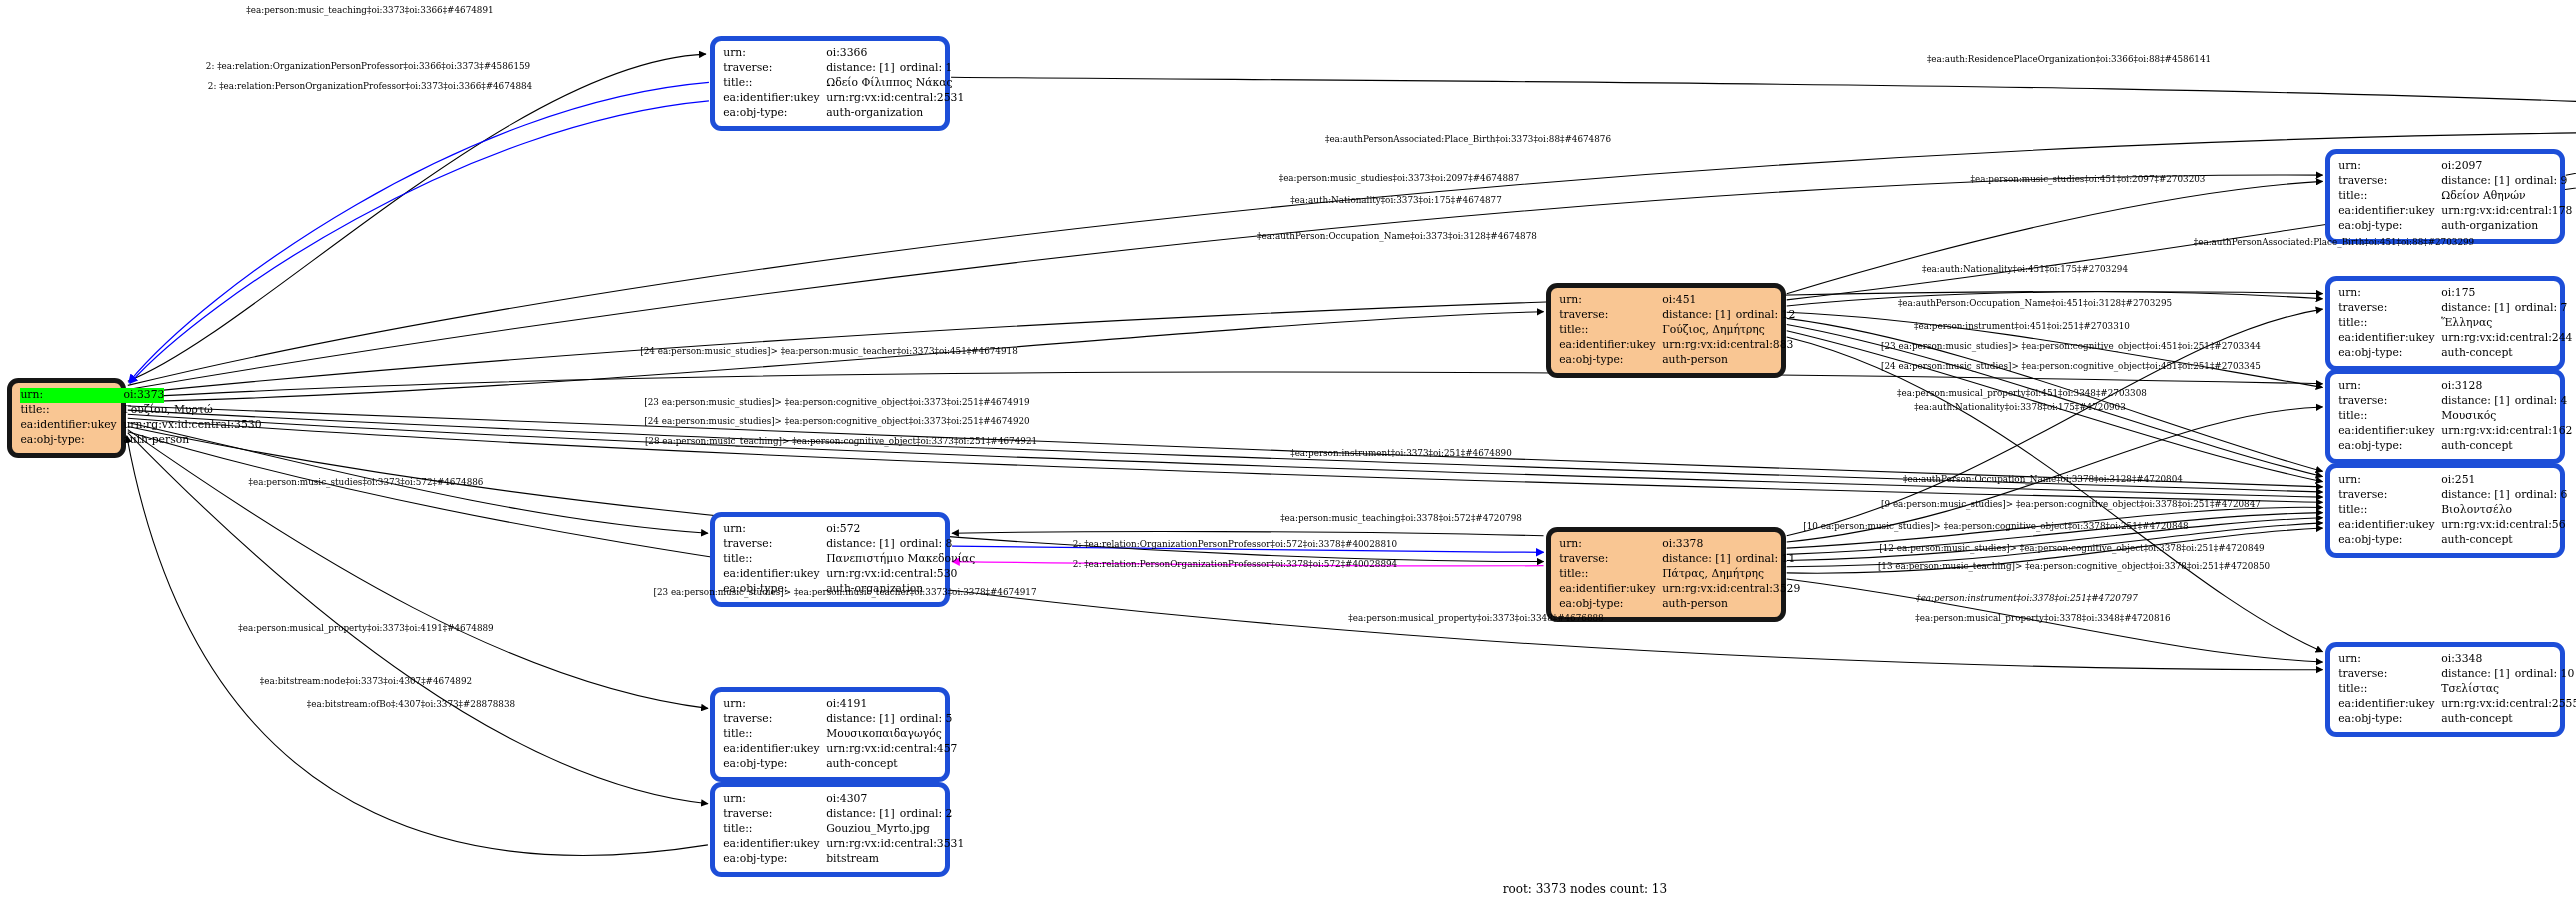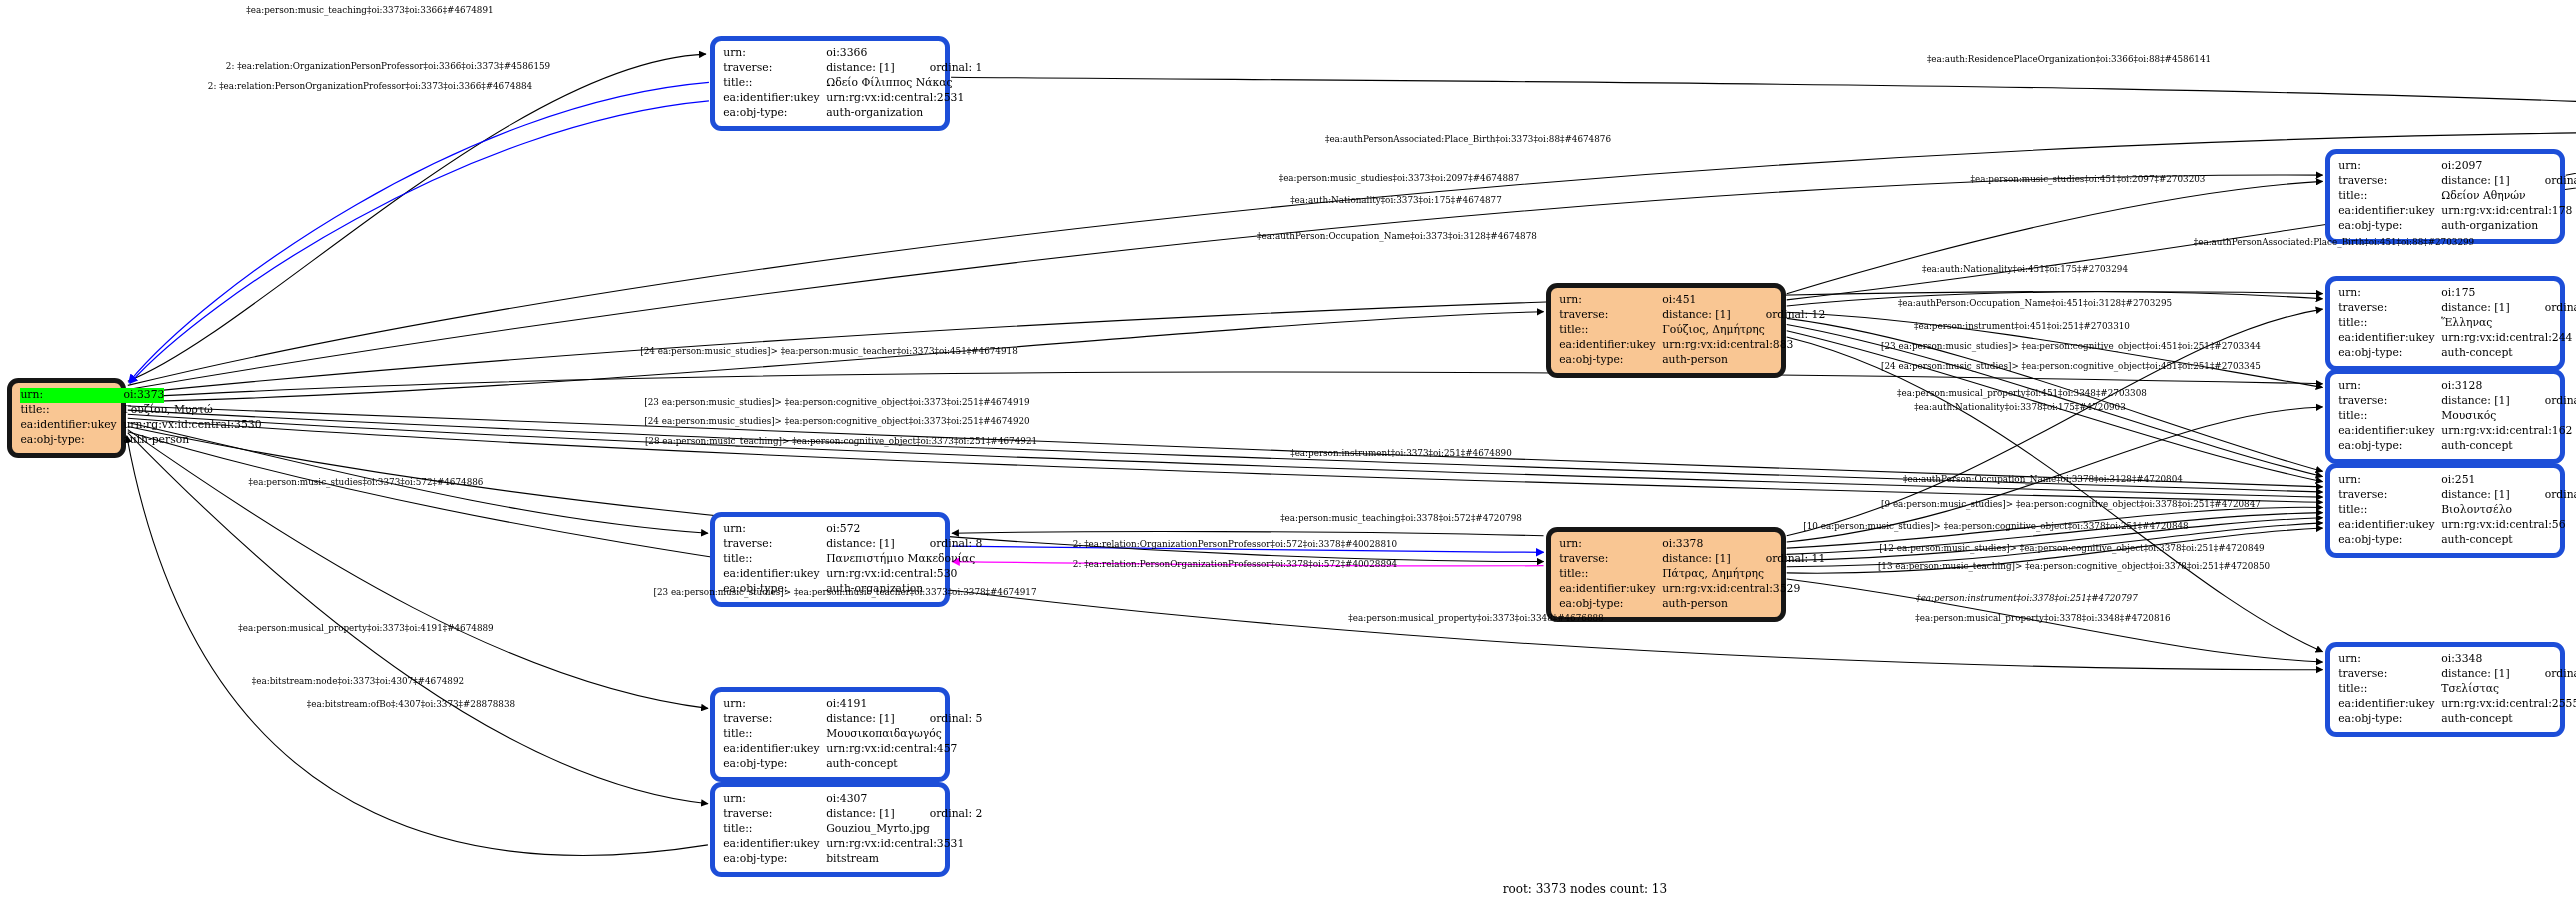--- a/index.html
+++ b/index.html
@@ -21,21 +21,21 @@
     padding:5.2px 7.2px 5.2px 8.2px;
     font-size:10.8px;
     line-height:1.38;
     color:#000000;
     white-space:nowrap;
   }
   .node.orange{background:#f9c693;border-color:#161616;}
   .node .row{display:flex;}
   .node .k{width:103px;flex:0 0 103px;}
   .node .v{flex:1 1 auto;}
-  .node .v .ord{display:inline-block;margin-left:35px;}
+  .node .v .ord{display:inline-block;margin-left:5px;}
   .node.root .row.hl .k,.node.root .row.hl .v{background:#00ff00;}
   .elabel{
     position:absolute;
     font-size:8.8px;
     color:#000000;
     white-space:nowrap;
     font-family:"DejaVu Serif","Liberation Serif",serif;
     transform:translate(-50%,-50%);
   }
   .footer{
@@ -362,21 +362,21 @@
           <span class="v">urn:rg:vx:id:central:2555</span>
         </div>
         <div class="row">
           <span class="k">ea:obj-type:</span>
           <span class="v">auth-concept</span>
         </div>
       </div>
     </div>
   <div id="label-layer">
       <div class="elabel" style="left: 370px; top: 10.3px;">‡ea:person:music_teaching‡oi:3373‡oi:3366‡#4674891</div>
-      <div class="elabel" style="left: 368px; top: 66px; margin-left: 20px;">2: ‡ea:relation:OrganizationPersonProfessor‡oi:3366‡oi:3373‡#4586159</div>
+      <div class="elabel" style="left: 368px; top: 66px;">2: ‡ea:relation:OrganizationPersonProfessor‡oi:3366‡oi:3373‡#4586159</div>
       <div class="elabel" style="left: 370px; top: 86px;">2: ‡ea:relation:PersonOrganizationProfessor‡oi:3373‡oi:3366‡#4674884</div>
       <div class="elabel" style="left: 2069px; top: 59px;">‡ea:auth:ResidencePlaceOrganization‡oi:3366‡oi:88‡#4586141</div>
       <div class="elabel" style="left: 1468px; top: 139px;">‡ea:authPersonAssociated:Place_Birth‡oi:3373‡oi:88‡#4674876</div>
       <div class="elabel" style="left: 1399px; top: 178px;">‡ea:person:music_studies‡oi:3373‡oi:2097‡#4674887</div>
       <div class="elabel" style="left: 2088px; top: 179px;">‡ea:person:music_studies‡oi:451‡oi:2097‡#2703203</div>
       <div class="elabel" style="left: 1396px; top: 200px;">‡ea:auth:Nationality‡oi:3373‡oi:175‡#4674877</div>
       <div class="elabel" style="left: 1397px; top: 236px;">‡ea:authPerson:Occupation_Name‡oi:3373‡oi:3128‡#4674878</div>
       <div class="elabel" style="left: 2334px; top: 242px;">‡ea:authPersonAssociated:Place_Birth‡oi:451‡oi:88‡#2703299</div>
       <div class="elabel" style="left: 2025px; top: 269px;">‡ea:auth:Nationality‡oi:451‡oi:175‡#2703294</div>
       <div class="elabel" style="left: 2035px; top: 303px;">‡ea:authPerson:Occupation_Name‡oi:451‡oi:3128‡#2703295</div>
@@ -397,19 +397,19 @@
       <div class="elabel" style="left: 1996px; top: 526px;">[10 ea:person:music_studies]&gt; ‡ea:person:cognitive_object‡oi:3378‡oi:251‡#4720848</div>
       <div class="elabel" style="left: 1235px; top: 544px;">2: ‡ea:relation:OrganizationPersonProfessor‡oi:572‡oi:3378‡#40028810</div>
       <div class="elabel" style="left: 2072px; top: 548px;">[12 ea:person:music_studies]&gt; ‡ea:person:cognitive_object‡oi:3378‡oi:251‡#4720849</div>
       <div class="elabel" style="left: 1235px; top: 564px;">2: ‡ea:relation:PersonOrganizationProfessor‡oi:3378‡oi:572‡#40028894</div>
       <div class="elabel" style="left: 2074px; top: 566px; text-align: right;">[13 ea:person:music_teaching]&gt; ‡ea:person:cognitive_object‡oi:3378‡oi:251‡#4720850</div>
       <div class="elabel" style="left: 845px; top: 592px;">[23 ea:person:music_studies]&gt; ‡ea:person:music_teacher‡oi:3373‡oi:3378‡#4674917</div>
       <div class="elabel" style="left: 2027px; top: 598px; font-style: italic;">‡ea:person:instrument‡oi:3378‡oi:251‡#4720797</div>
       <div class="elabel" style="left: 2043px; top: 618px;">‡ea:person:musical_property‡oi:3378‡oi:3348‡#4720816</div>
       <div class="elabel" style="left: 366px; top: 628px;">‡ea:person:musical_property‡oi:3373‡oi:4191‡#4674889</div>
       <div class="elabel" style="left: 1476px; top: 618px;">‡ea:person:musical_property‡oi:3373‡oi:3348‡#4676888</div>
-      <div class="elabel" style="left: 358px; top: 681px;">‡ea:bitstream:node‡oi:3373‡oi:4307‡#4674892</div>
+      <div class="elabel" style="left: 366px; top: 681px;">‡ea:bitstream:node‡oi:3373‡oi:4307‡#4674892</div>
       <div class="elabel" style="left: 366px; top: 704px; margin-left: 45px;">‡ea:bitstream:ofBo‡:4307‡oi:3373‡#28878838</div>
     </div>
 
   <div class="footer" id="footer-el" style="left: 1585px; top: 882px;">root: 3373 nodes count: 13</div>
 </div>
 
 
 </body></html>

